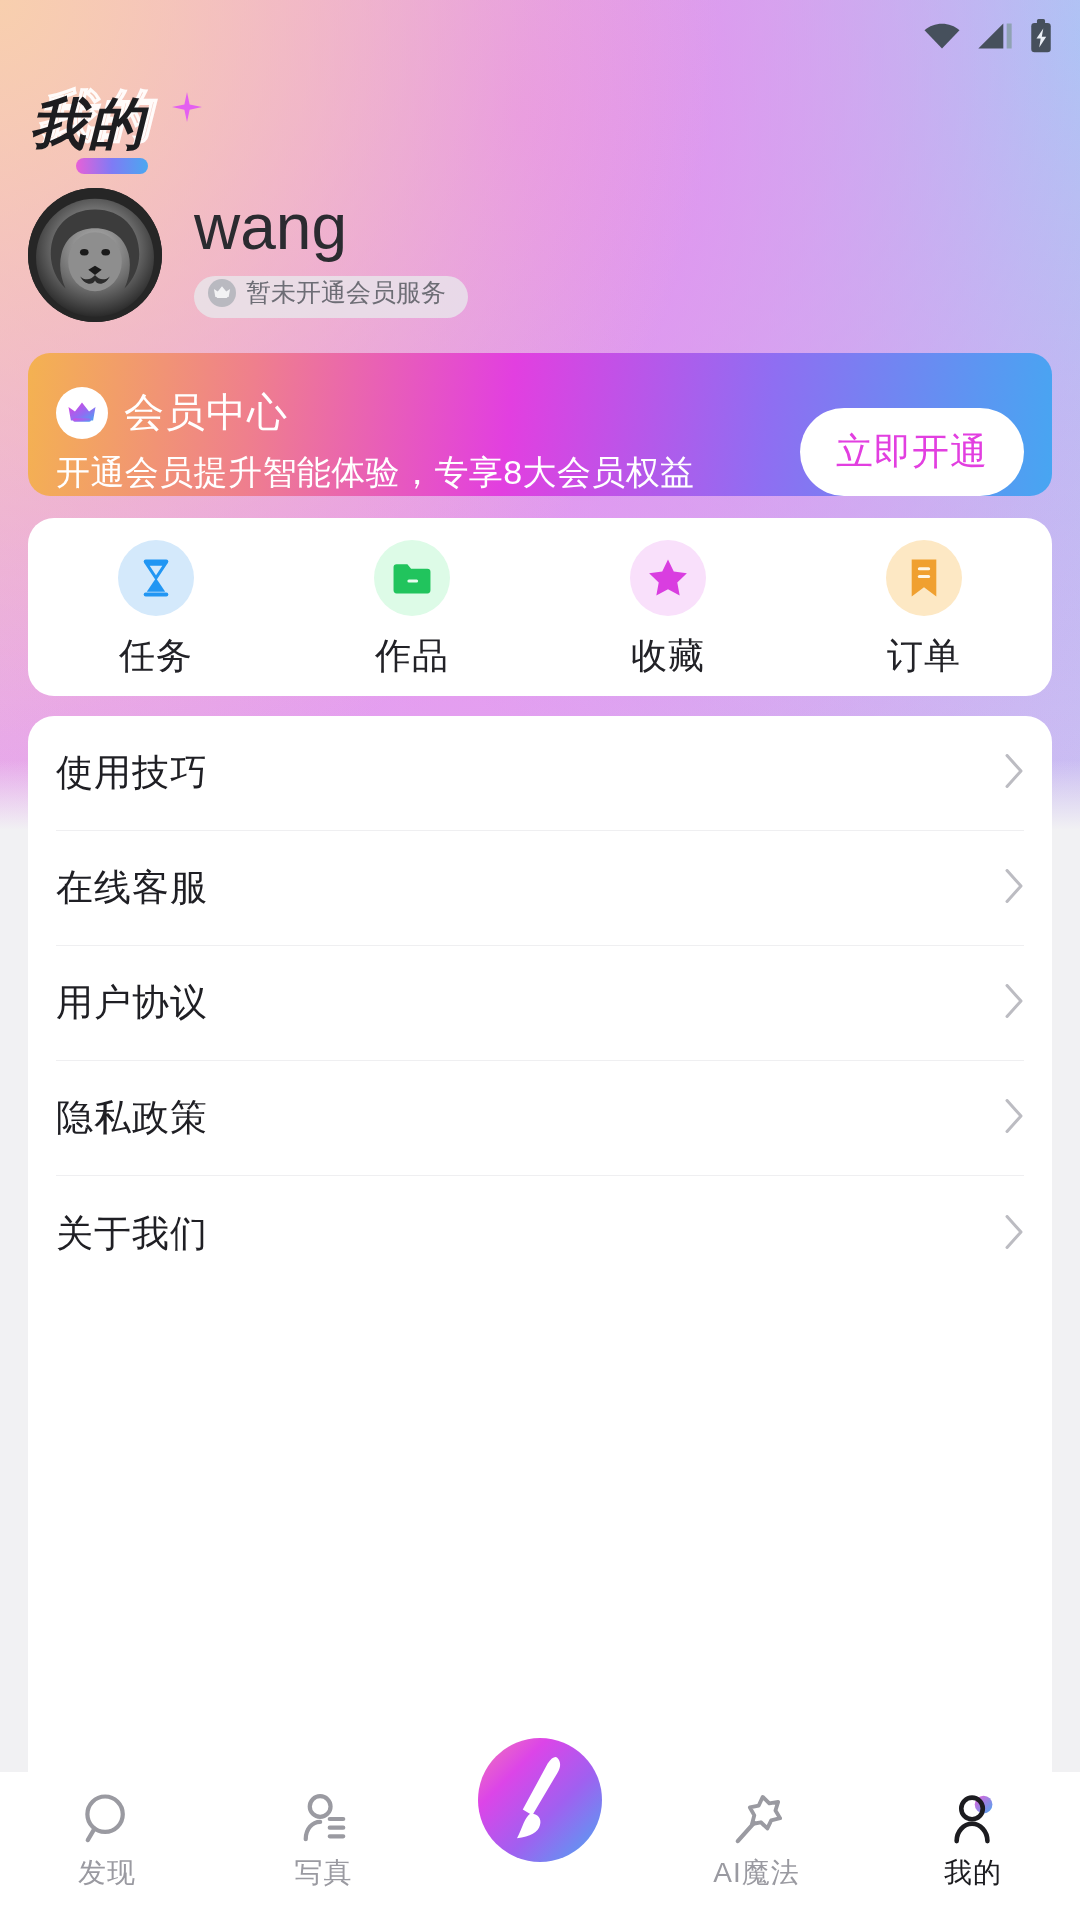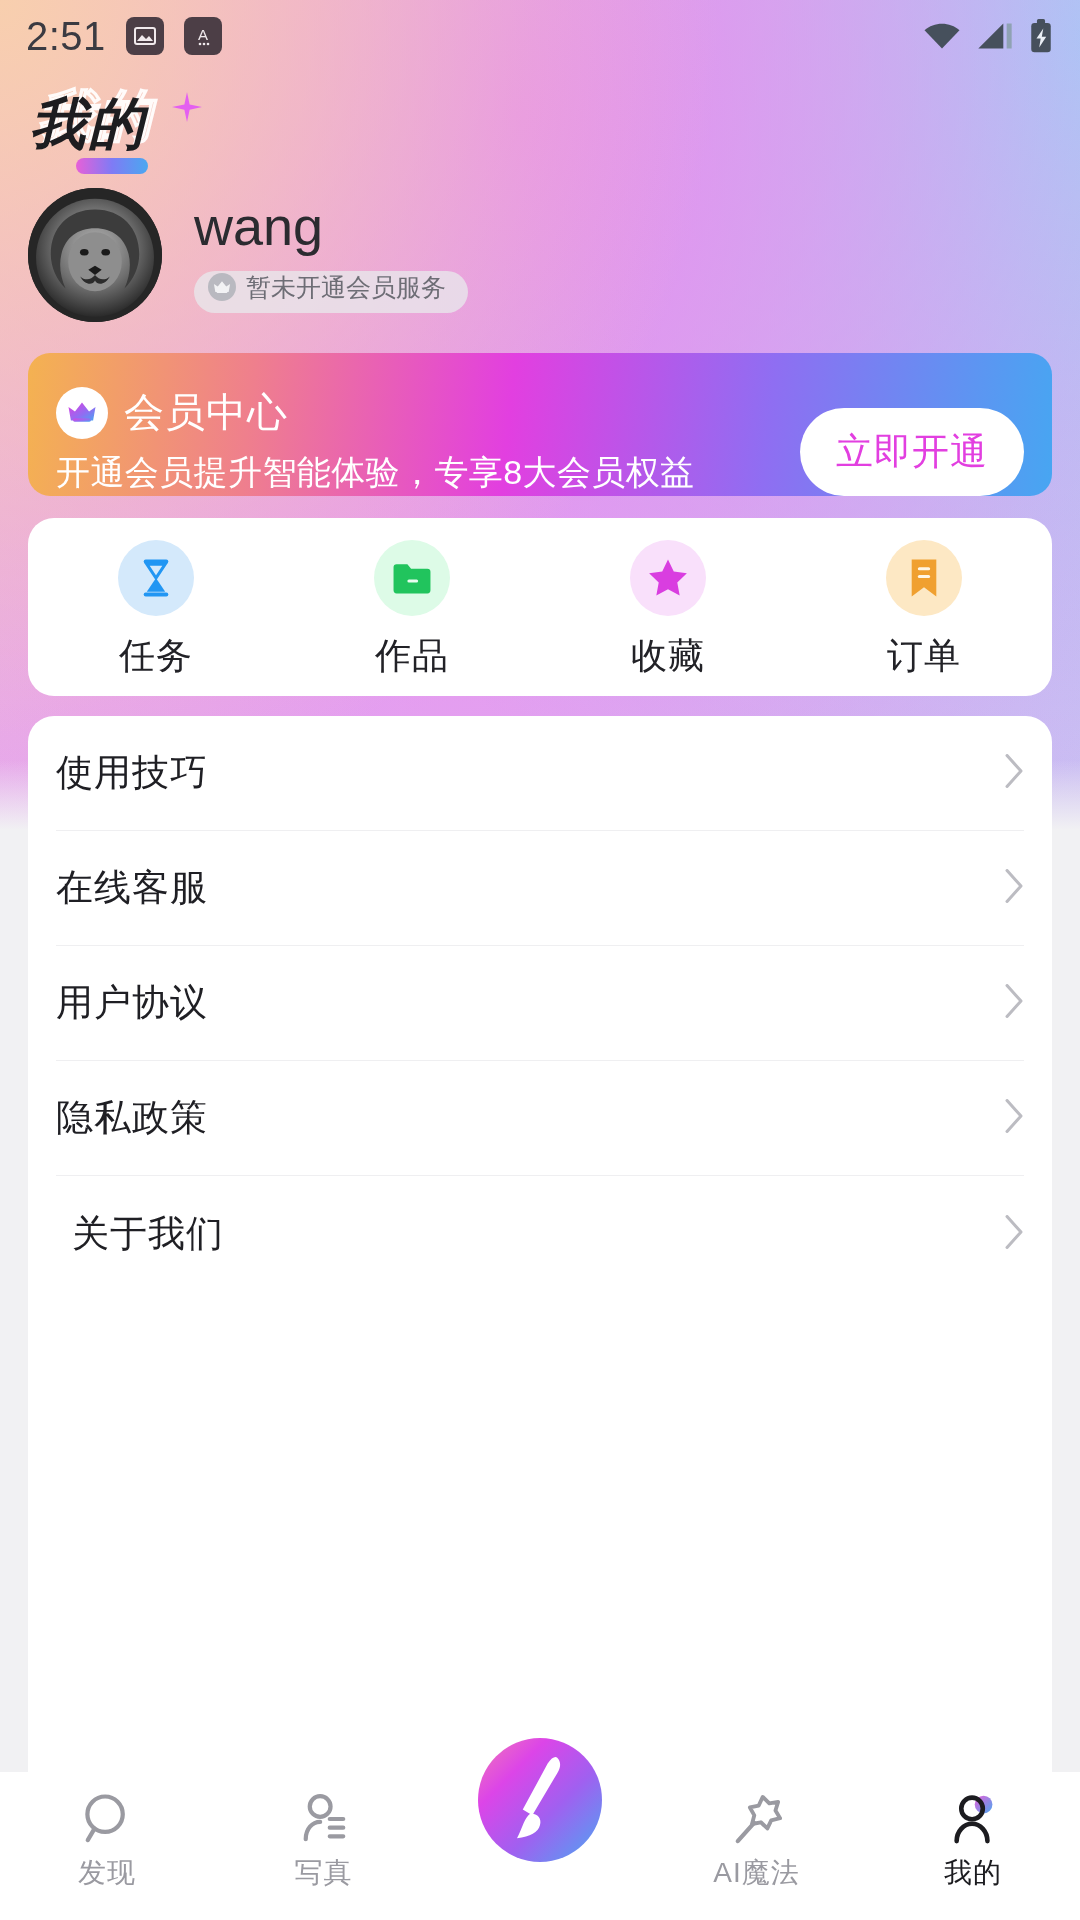--- a/index.html
+++ b/index.html
@@ -62,21 +62,21 @@
   }
 
   
   #profile { position:absolute; top:188px; left:28px; right:28px; display:flex; align-items:center; z-index:20; }
   #avatar {
     width:134px; height:134px; border-radius:50%; overflow:hidden; flex:none;
     background:#2a2a2a; position:relative;
   }
   #avatar svg { display:block; }
   #profile-info { margin-left:32px; }
-  #username { font-size:54px; color:#2b2b30; line-height:1.1; }
+  #username { font-size:64px; color:#2b2b30; line-height:1.1; }
   #vip-badge {
     margin-top:14px; display:inline-flex; align-items:center; gap:10px;
     background:rgba(232,232,236,.78); border-radius:24px; padding:0 22px 9px 14px;
   }
   #vip-badge .crown-chip {
     width:28px; height:28px; border-radius:50%; background:#b9b9c0;
     display:flex; align-items:center; justify-content:center;
   }
   #vip-badge-text { font-size:25px; color:#6d6d75; }
 
@@ -117,21 +117,21 @@
   
   #menu-card {
     position:absolute; top:716px; left:28px; right:28px; bottom:0;
     background:#fff; border-radius:26px 26px 0 0; z-index:20; padding:0 28px;
     overflow:hidden;
   }
   .menu-row {
     height:115px; display:flex; align-items:center;
     border-bottom:1px solid #efeff1;
   }
-  .menu-row:last-child { border-bottom:none;margin-left:16px; }
+  .menu-row:last-child { border-bottom:none; }
   .menu-label { font-size:37px; color:#1f1f24; letter-spacing:1px; }
   .chev { margin-left:auto; color:#b9b9bf; }
 
   
   #bottom-nav {
     position:absolute; left:0; right:0; bottom:0; height:148px;
     background:#fff; z-index:40;
     display:flex; align-items:flex-start; justify-content:space-between;
     padding:16px 12px 0;
   }
@@ -150,37 +150,20 @@
     z-index:45; box-shadow:0 0 0 8px #fff;
   }
 </style>
 </head>
 <body>
 
 <div id="bg-wrap"></div>
 <div id="bg-fade"></div>
 
 <div id="statusbar">
-  <div id="sb-left">
-    <div id="clock">2:51</div>
-    <div class="sb-app">
-      <svg width="24" height="24" viewBox="0 0 24 24">
-          <rect x="2" y="4" width="20" height="16" rx="2" fill="none" stroke="#f0e9ec" stroke-width="2"></rect>
-          <path d="M4 17l5-6 4 4 3-3 4 5z" fill="#f0e9ec"></path>
-        </svg>
-    </div>
-    <div class="sb-app">
-      <svg width="24" height="26" viewBox="0 0 24 26">
-          <text x="12" y="17" font-size="15" font-family="Liberation Sans, sans-serif" fill="#f0e9ec" text-anchor="middle">A</text>
-          <circle cx="9" cy="21" r="1.3" fill="#f0e9ec"></circle>
-          <circle cx="13" cy="21" r="1.3" fill="#f0e9ec"></circle>
-          <circle cx="17" cy="21" r="1.3" fill="#f0e9ec"></circle>
-        </svg>
-    </div>
-  </div>
   <div id="sb-right">
     <svg width="40" height="30" viewBox="0 0 24 18">
         <path d="M12 16.5L1.5 5.5C4.4 3 8.1 1.6 12 1.6s7.6 1.4 10.5 3.9L12 16.5z" fill="#46505c"></path>
       </svg>
     <svg width="38" height="30" viewBox="0 0 22 18">
         <path d="M1 16.5L16 1.5v15H1z" fill="#46505c"></path>
         <path d="M18 1.5h3v15h-3z" fill="#8fa2b3"></path>
       </svg>
     <svg width="26" height="36" viewBox="0 0 16 22">
         <rect x="2" y="3" width="12" height="18" rx="2" fill="#46505c"></rect>

